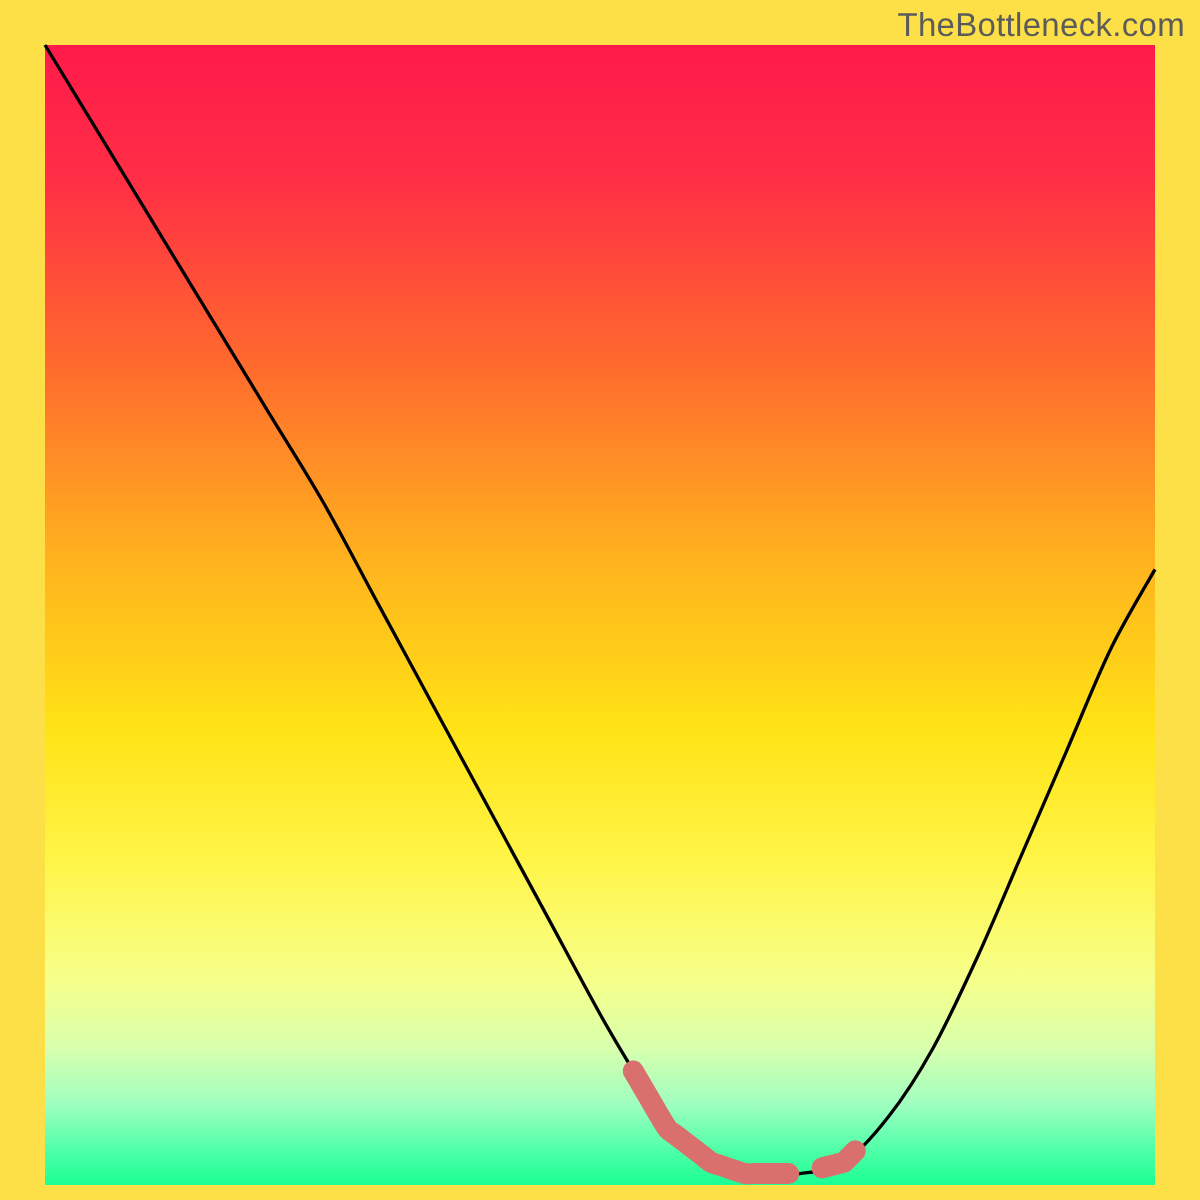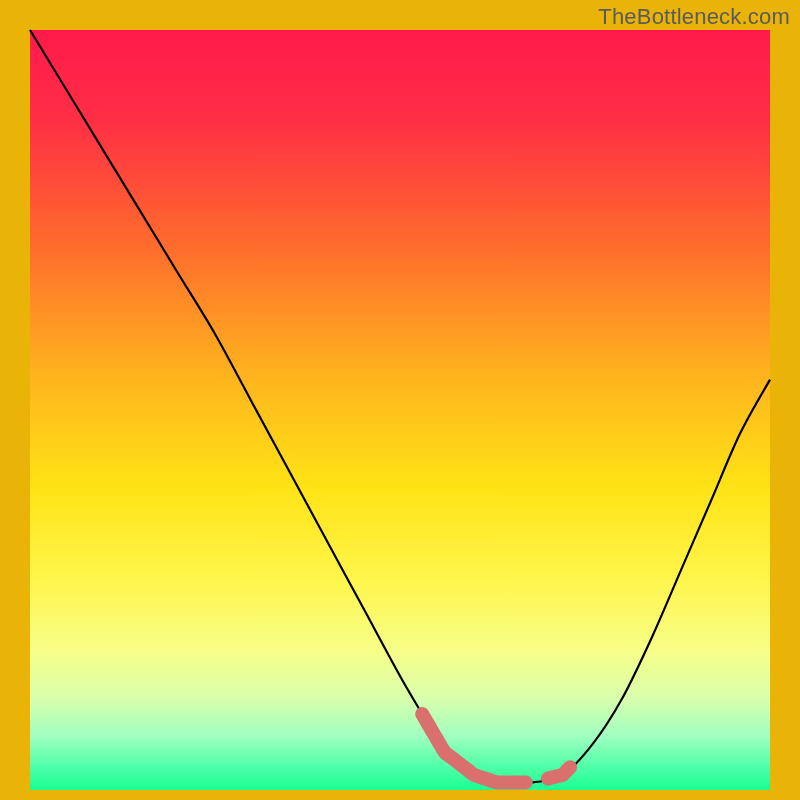--- a/index.html
+++ b/index.html
@@ -8,21 +8,21 @@
     width: 800px;
     height: 800px;
     overflow: hidden;
     background: #000;
     font-family: Arial, Helvetica, sans-serif;
   }
   .frame {
     position: relative;
     width: 800px;
     height: 800px;
-    background: #eab308;
+    background: #fde047;
   }
   .watermark {
     position: absolute;
     top: 4px;
     right: 10px;
     color: #5b5b5b;
     font-size: 22px;
     font-weight: 500;
     letter-spacing: 0.2px;
     z-index: 4;

